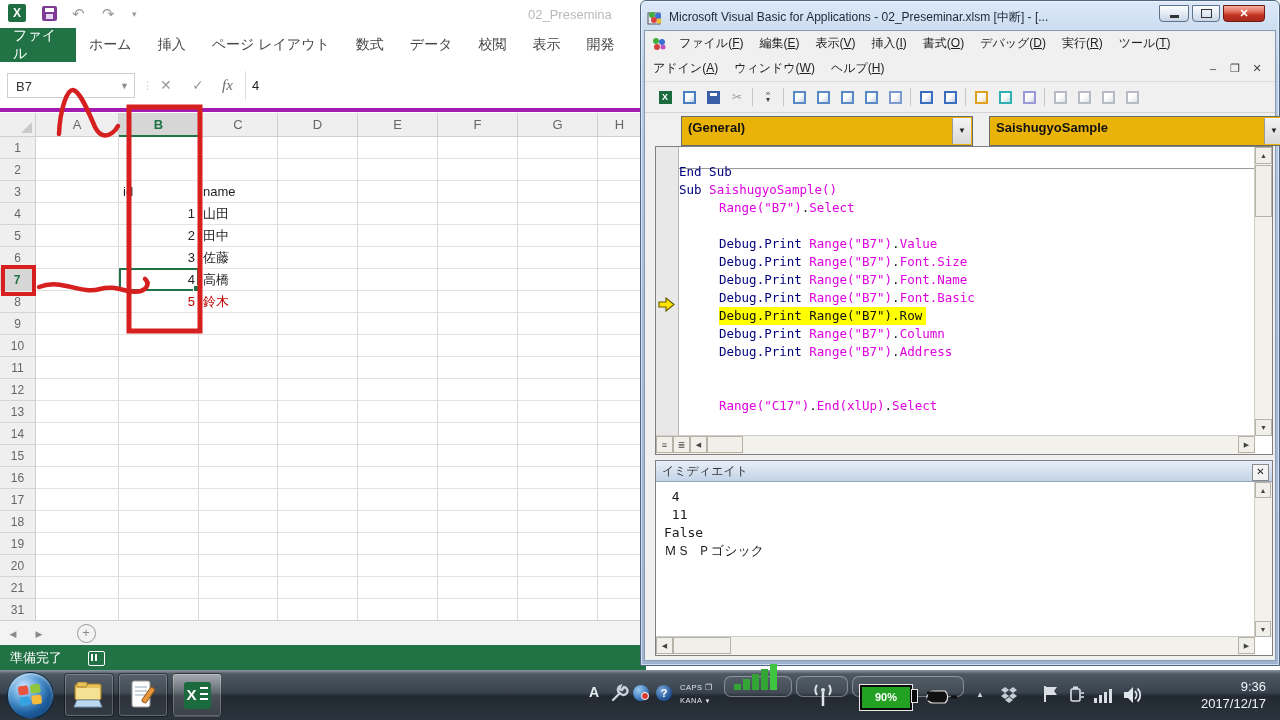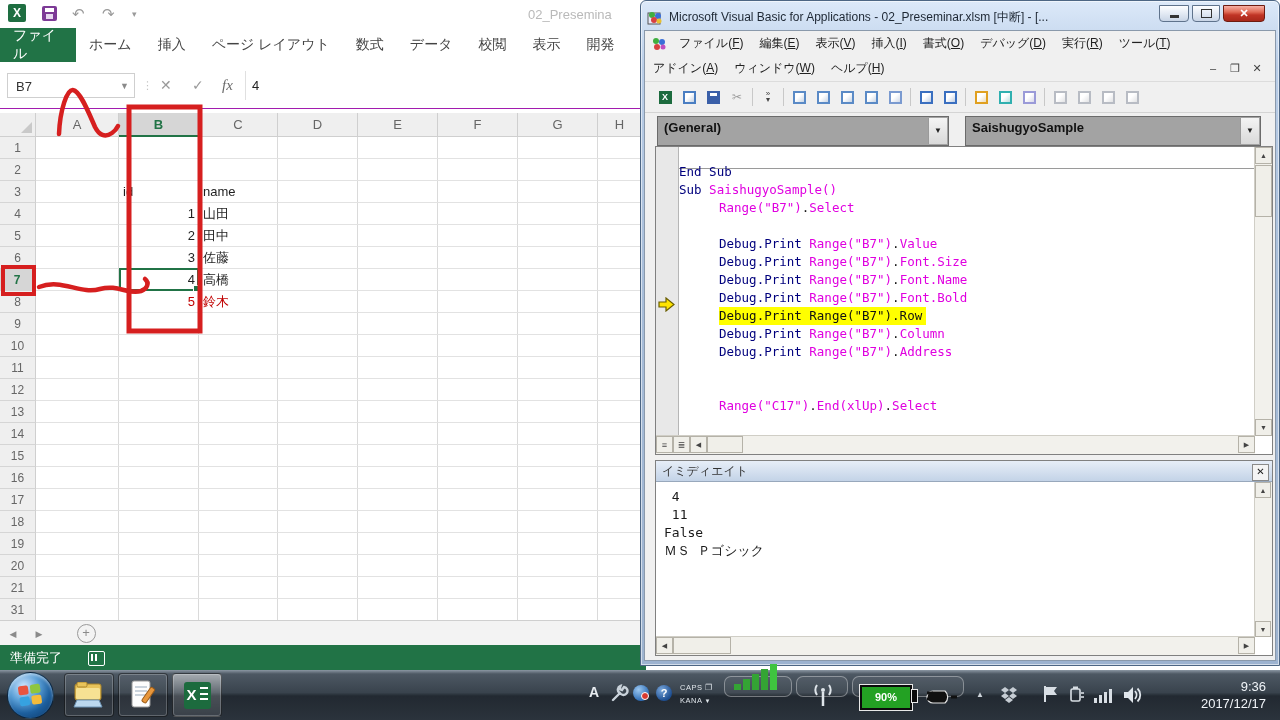--- a/index.html
+++ b/index.html
@@ -7,21 +7,21 @@
           font-family:"Liberation Sans",sans-serif;-webkit-font-smoothing:antialiased;}
   .noselect{user-select:none;}
 
   
   #excel{position:absolute;left:0;top:0;width:646px;height:670px;background:#fff;overflow:hidden;}
   .qat-icon{position:absolute;top:5px;font-size:15px;color:#9a9a9a;}
   #xl-title{position:absolute;left:528px;top:7px;font-size:13px;color:#b9b9b9;white-space:nowrap;}
   #ribbon-tabs{position:absolute;left:0;top:28px;height:34px;display:flex;align-items:stretch;}
   .rtab{display:flex;align-items:center;padding:0 13px;font-size:14px;color:#444;cursor:default;}
   .rtab.file{background:#217346;color:#fff;width:50px;justify-content:center;}
-  #fbar{position:absolute;left:0;top:62px;width:646px;height:46px;background:#fff;border-bottom:1px solid #a21caf;}
+  #fbar{position:absolute;left:0;top:62px;width:646px;height:46px;background:#fff;border-bottom:4px solid #a21caf;}
   #namebox{position:absolute;left:7px;top:11px;width:128px;height:25px;border:1px solid #cfcfcf;background:#fff;
            font-size:13px;color:#333;line-height:25px;padding-left:8px;box-sizing:border-box;}
   #namebox .dd{position:absolute;right:5px;top:0;color:#8a8a8a;font-size:9px;}
   .fbtn{position:absolute;top:11px;height:25px;line-height:25px;font-size:14px;color:#9a9a9a;}
   #fxval{position:absolute;left:252px;top:11px;height:25px;line-height:25px;font-size:13px;color:#222;}
   .gridline-v{position:absolute;top:137px;width:1px;height:484px;background:#dadada;}
   .gridline-h{position:absolute;left:36px;width:606px;height:1px;background:#e2e2e2;}
   .colhdr{position:absolute;top:113px;height:24px;text-align:center;line-height:24px;font-size:13px;color:#666;
           background:#efefef;border-right:1px solid #cfcfcf;border-bottom:1px solid #cfcfcf;box-sizing:border-box;}
   .colhdr.sel{background:#d6d6d6;color:#217346;font-weight:bold;border-bottom:2px solid #217346;}
@@ -65,22 +65,22 @@
   .menurow{position:absolute;left:0;width:630px;height:25px;display:flex;align-items:center;font-size:12px;color:#222;}
   .mitem{padding:3px 8px;}
   .mitem u{text-decoration:underline;}
   .mdibtn{position:absolute;top:3px;width:20px;height:18px;text-align:center;line-height:18px;font-size:11px;color:#444;}
   #vba-toolbar{position:absolute;left:0;top:50px;width:630px;height:30px;border-top:1px solid #dcdcdc;border-bottom:1px solid #d4d4d4;
                display:flex;align-items:center;}
   .ticon{width:20px;height:20px;margin:0 2px;border-radius:2px;display:flex;align-items:center;justify-content:center;position:relative;}
   .tsep{width:1px;height:18px;background:#c8c8c8;margin:0 3px;}
   .tglyph{width:13px;height:13px;box-sizing:border-box;}
   #combo-row{position:absolute;left:0;top:81px;width:630px;height:33px;}
-  .combo{position:absolute;top:4px;height:30px;background:#a3a3a3;border:1px solid #6b6b6b;box-sizing:border-box;
-         font-size:13px;color:#111;line-height:22px;padding-left:6px;font-weight:bold;}
+  .combo{position:absolute;top:4px;height:30px;background:#eab308;border:1px solid #6b6b6b;box-sizing:border-box;
+         font-size:13px;color:#111;line-height:22px;padding-left:6px;font-weight:bold;margin-left:24px;}
   .combo .cbtn{position:absolute;right:1px;top:1px;bottom:1px;width:18px;background:linear-gradient(#f4f4f4,#d9d9d9);
                border-left:1px solid #9a9a9a;display:flex;align-items:center;justify-content:center;font-size:8px;color:#222;}
   #codepanel{position:absolute;left:10px;top:115px;width:618px;height:309px;background:#fff;border:1px solid #808080;box-sizing:border-box;}
   #codemargin{position:absolute;left:0;top:0;width:22px;height:289px;background:#e8e8e8;border-right:1px solid #b6b6b6;}
   #codelines{position:absolute;left:23px;top:12px;width:576px;height:289px;overflow:hidden;
              font-family:"DejaVu Sans Mono",monospace;font-size:12.5px;}
   .code-line{height:18px;line-height:18px;white-space:pre;}
   .code-line.hl{background:#ffff00;display:inline-block;padding-right:4px;}
   .tk-k{color:#00007d;}
   .tk-i{color:#e000e0;}
@@ -406,21 +406,21 @@
             <div style="height: 18px;">
               <div class="code-line" style="margin-left: 40px;"><span class="tk-k">Debug.Print </span><span class="tk-i">Range("B7")</span><span class="tk-n">.</span><span class="tk-i">Value</span></div>
             </div>
             <div style="height: 18px;">
               <div class="code-line" style="margin-left: 40px;"><span class="tk-k">Debug.Print </span><span class="tk-i">Range("B7")</span><span class="tk-n">.</span><span class="tk-i">Font.Size</span></div>
             </div>
             <div style="height: 18px;">
               <div class="code-line" style="margin-left: 40px;"><span class="tk-k">Debug.Print </span><span class="tk-i">Range("B7")</span><span class="tk-n">.</span><span class="tk-i">Font.Name</span></div>
             </div>
             <div style="height: 18px;">
-              <div class="code-line" style="margin-left: 40px;"><span class="tk-k">Debug.Print </span><span class="tk-i">Range("B7")</span><span class="tk-n">.</span><span class="tk-i">Font.Bold</span></div>
+              <div class="code-line" style="margin-left: 40px;"><span class="tk-k">Debug.Print </span><span class="tk-i">Range("B7")</span><span class="tk-n">.</span><span class="tk-i">Font.Basic</span></div>
             </div>
             <div style="height: 18px;"><div class="code-line hl" style="margin-left: 40px;"><span class="tk-n">Debug.Print Range("B7").Row</span></div></div>
             <div style="height: 18px;">
               <div class="code-line" style="margin-left: 40px;"><span class="tk-k">Debug.Print </span><span class="tk-i">Range("B7")</span><span class="tk-n">.</span><span class="tk-i">Column</span></div>
             </div>
             <div style="height: 18px;">
               <div class="code-line" style="margin-left: 40px;"><span class="tk-k">Debug.Print </span><span class="tk-i">Range("B7")</span><span class="tk-n">.</span><span class="tk-i">Address</span></div>
             </div>
             <div style="height: 18px;">
               <div class="code-line"></div>

